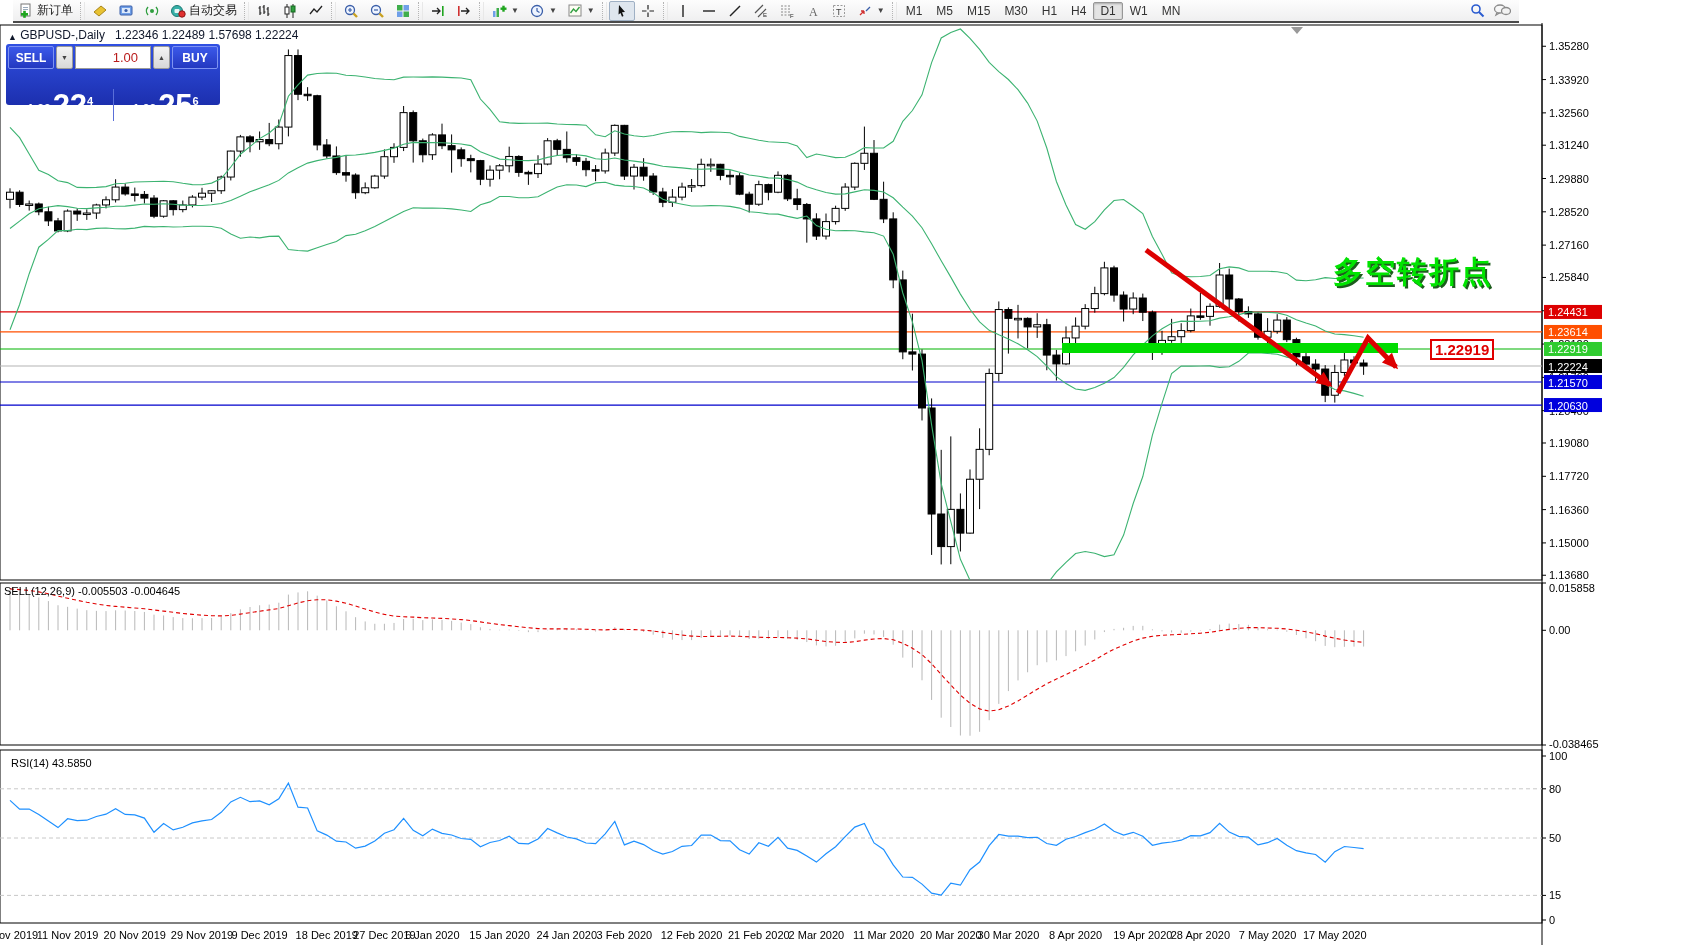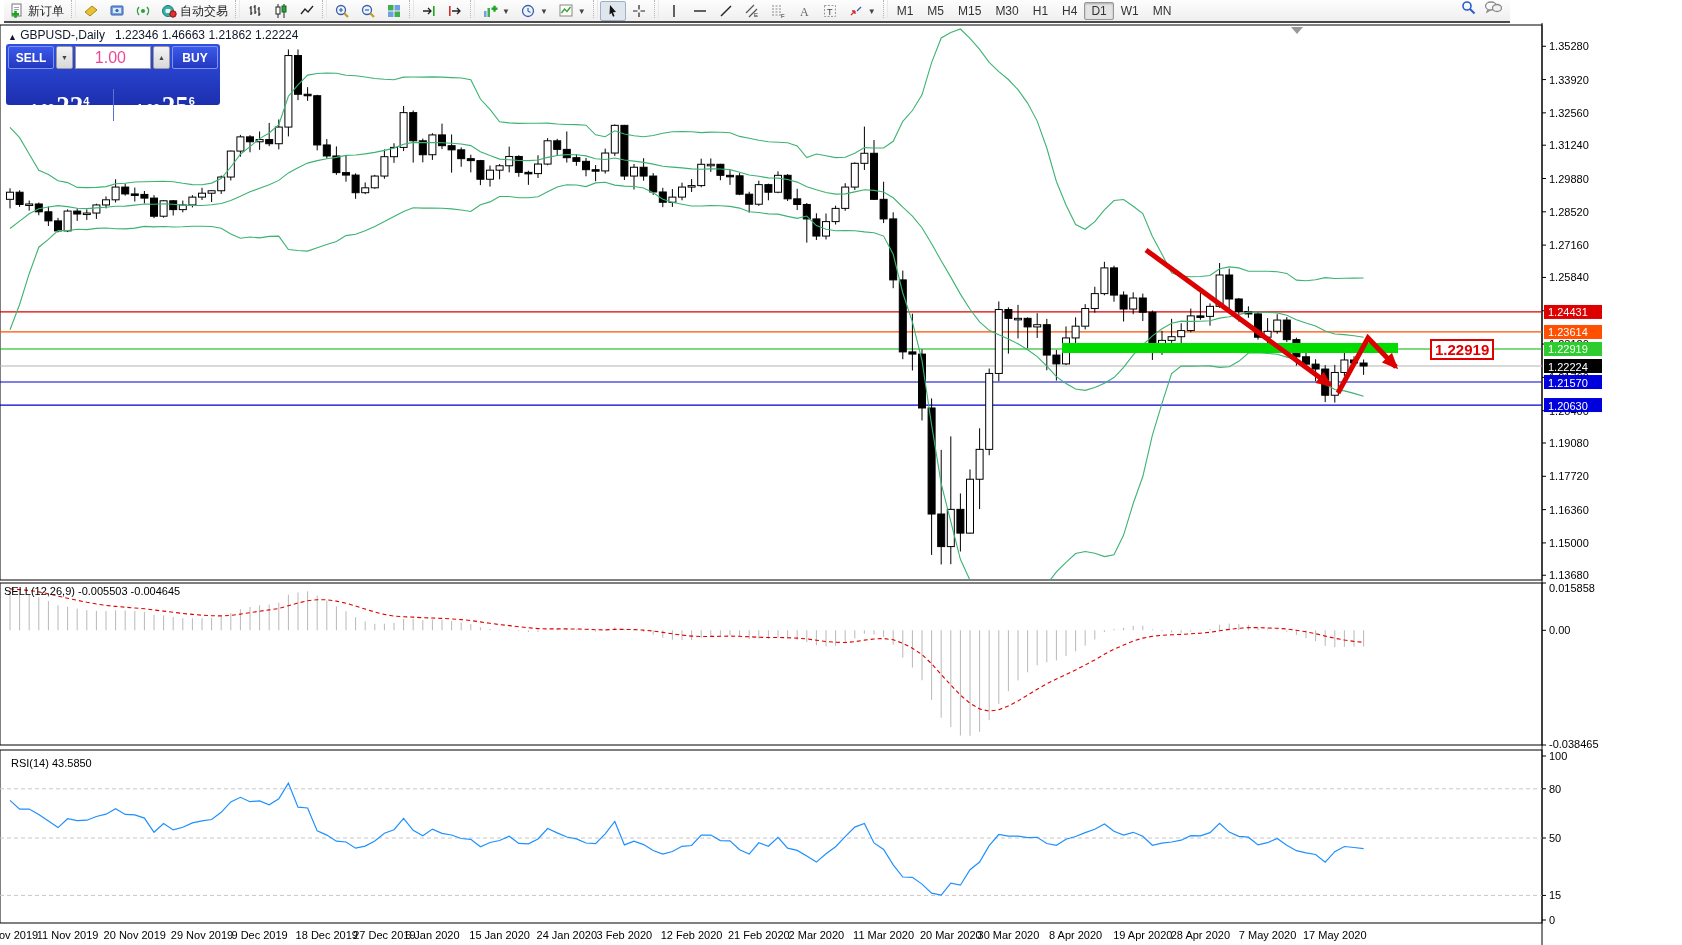--- a/index.html
+++ b/index.html
@@ -1,23 +1,23 @@
 <!DOCTYPE html>
 <html><head>
 <meta charset="utf-8">
 <style>
   * { margin:0; padding:0; box-sizing:border-box; }
   html,body { width:1682px; height:945px; overflow:hidden; background:#fff;
               font-family:"Liberation Sans", sans-serif; }
   #app { position:relative; width:1682px; height:945px; background:#fff; }
 
   
-  .toolbar { position:absolute; left:4px; top:0; width:1506px; height:23px;
+  .toolbar { position:absolute; left:13px; top:0; width:1506px; height:23px;
              background:linear-gradient(#fdfdfd,#efeff0); border-bottom:2px solid #4a4a4a;
-             display:flex; align-items:flex-start; font-size:12px; color:#222; }
+             display:flex; align-items:center; font-size:12px; color:#222; }
   .tb-group { display:flex; align-items:center; height:22px; }
   .tb-sep { width:5px; height:18px; margin:0 2px;
             border-left:1px dotted #b5b5b5; border-right:1px solid #e8e8e8; }
   .tb-btn { display:flex; align-items:center; gap:3px; padding:1px 4px; height:20px;
             border:1px solid transparent; border-radius:2px; cursor:default; white-space:nowrap; }
   .tb-btn.pressed { background:#dfe6ee; border:1px solid #9fb0c4; }
   .tb-btn svg { display:block; }
   .caret { font-size:8px; color:#444; margin-left:1px; }
   .tf-btn { padding:1px 6px; height:18px; font-size:12px; color:#333;
             border:1px solid transparent; border-radius:2px; }
@@ -34,28 +34,28 @@
   
   .oneclick { position:absolute; left:6px; top:44px; width:214px; height:61px; z-index:6;
               background:linear-gradient(#3050e2,#1c2fae); border-radius:3px; padding:2px;
               color:#fff; }
   .oc-top { display:flex; height:23px; gap:2px; }
   .oc-btn { flex:0 0 46px; background:linear-gradient(#3b59ea,#2338c0); border:1px solid #7e93f2;
             border-radius:2px; color:#fff; font-size:12px; font-weight:bold;
             display:flex; align-items:center; justify-content:center; }
   .oc-spin { flex:0 0 17px; background:linear-gradient(#f4f4f4,#d8d8d8); border:1px solid #9a9a9a;
              border-radius:2px; color:#444; font-size:7px; display:flex; align-items:center; justify-content:center; }
-  .oc-vol { flex:1; background:#fff; border:1px solid #9a9a9a; color:#ec4899; font-size:16px;
-            text-align:right; padding-right:24px; display:flex; align-items:center; justify-content:flex-end; }
+  .oc-vol { flex:1; background:#fff; border:1px solid #9a9a9a; color:#b91c1c; font-size:13px;
+            text-align:right; padding-right:12px; display:flex; align-items:center; justify-content:flex-end; }
   .oc-prices { display:flex; height:32px; margin-top:20px; }
   .oc-price { flex:1; display:flex; align-items:flex-end; justify-content:center;
               padding-bottom:2px; position:relative; }
   .oc-price.sell { border-right:1px solid #5a6fd8; }
   .oc-small { font-size:12px; font-weight:bold; margin-right:2px; margin-bottom:3px; }
-  .oc-big { font-size:27px; font-weight:bold; line-height:26px;font-family:Liberation Serif, serif; }
+  .oc-big { font-size:31px; font-weight:bold; line-height:26px; }
   .oc-sup { font-size:11px; font-weight:bold; position:relative; top:-12px; }
 
   
   .turning-point { position:absolute; left:1333px; top:252px; z-index:4;
                    font-size:30px; font-weight:bold; color:#00e400;
                    text-shadow:2px 2px 0 #1d5c1d; letter-spacing:2px; white-space:nowrap; }
   .level-callout { position:absolute; left:1430px; top:339px; z-index:4;
                    border:2px solid #e00000; background:#fff; color:#e00000;
                    font-size:15px; font-weight:bold; padding:0 3px; line-height:17px; }
   .ind-label { position:absolute; z-index:4; font-size:11px; color:#000; white-space:nowrap; }
@@ -830,21 +830,21 @@
       <text x="1548" y="347.5" font-size="11" fill="#fff">1.22224</text>
       <rect x="1544" y="352.01646" width="58" height="14" fill="#0000dd"></rect>
       <text x="1548" y="363.51646" font-size="11" fill="#fff">1.21570</text>
       <rect x="1544" y="375.03706000000017" width="58" height="14" fill="#0000dd"></rect>
       <text x="1548" y="386.53706000000017" font-size="11" fill="#fff">1.20630</text>
     </svg>
 
   <div class="sym-header">
     <span><span class="tri">▲</span>
       <span>GBPUSD-,Daily</span></span>
-    <span>1.22346 1.46663 1.21862 1.22224</span>
+    <span>1.22346 1.22489 1.57698 1.22224</span>
   </div>
 
   <div class="oneclick">
     <div class="oc-top">
       <div class="oc-btn">SELL</div>
       <div class="oc-spin">▼</div>
       <div class="oc-vol">1.00</div>
       <div class="oc-spin">▲</div>
       <div class="oc-btn">BUY</div>
     </div>
@@ -855,20 +855,21 @@
         <span class="oc-sup">4</span>
       </div>
       <div class="oc-price">
         <span class="oc-small">1.22</span>
         <span class="oc-big">25</span>
         <span class="oc-sup">6</span>
       </div>
     </div>
   </div>
 
+  <div class="turning-point">多空转折点</div>
   <div class="level-callout">1.22919</div>
 
   <div class="ind-label" style="left:4px; top:585px;">
     <span>SELL(12,26,9)</span> <span>-0.005503 -0.004645</span>
   </div>
   <div class="ind-label" style="left:11px; top:757px;">
     <span>RSI(14)</span> <span>43.5850</span>
   </div>
 </div>
 

